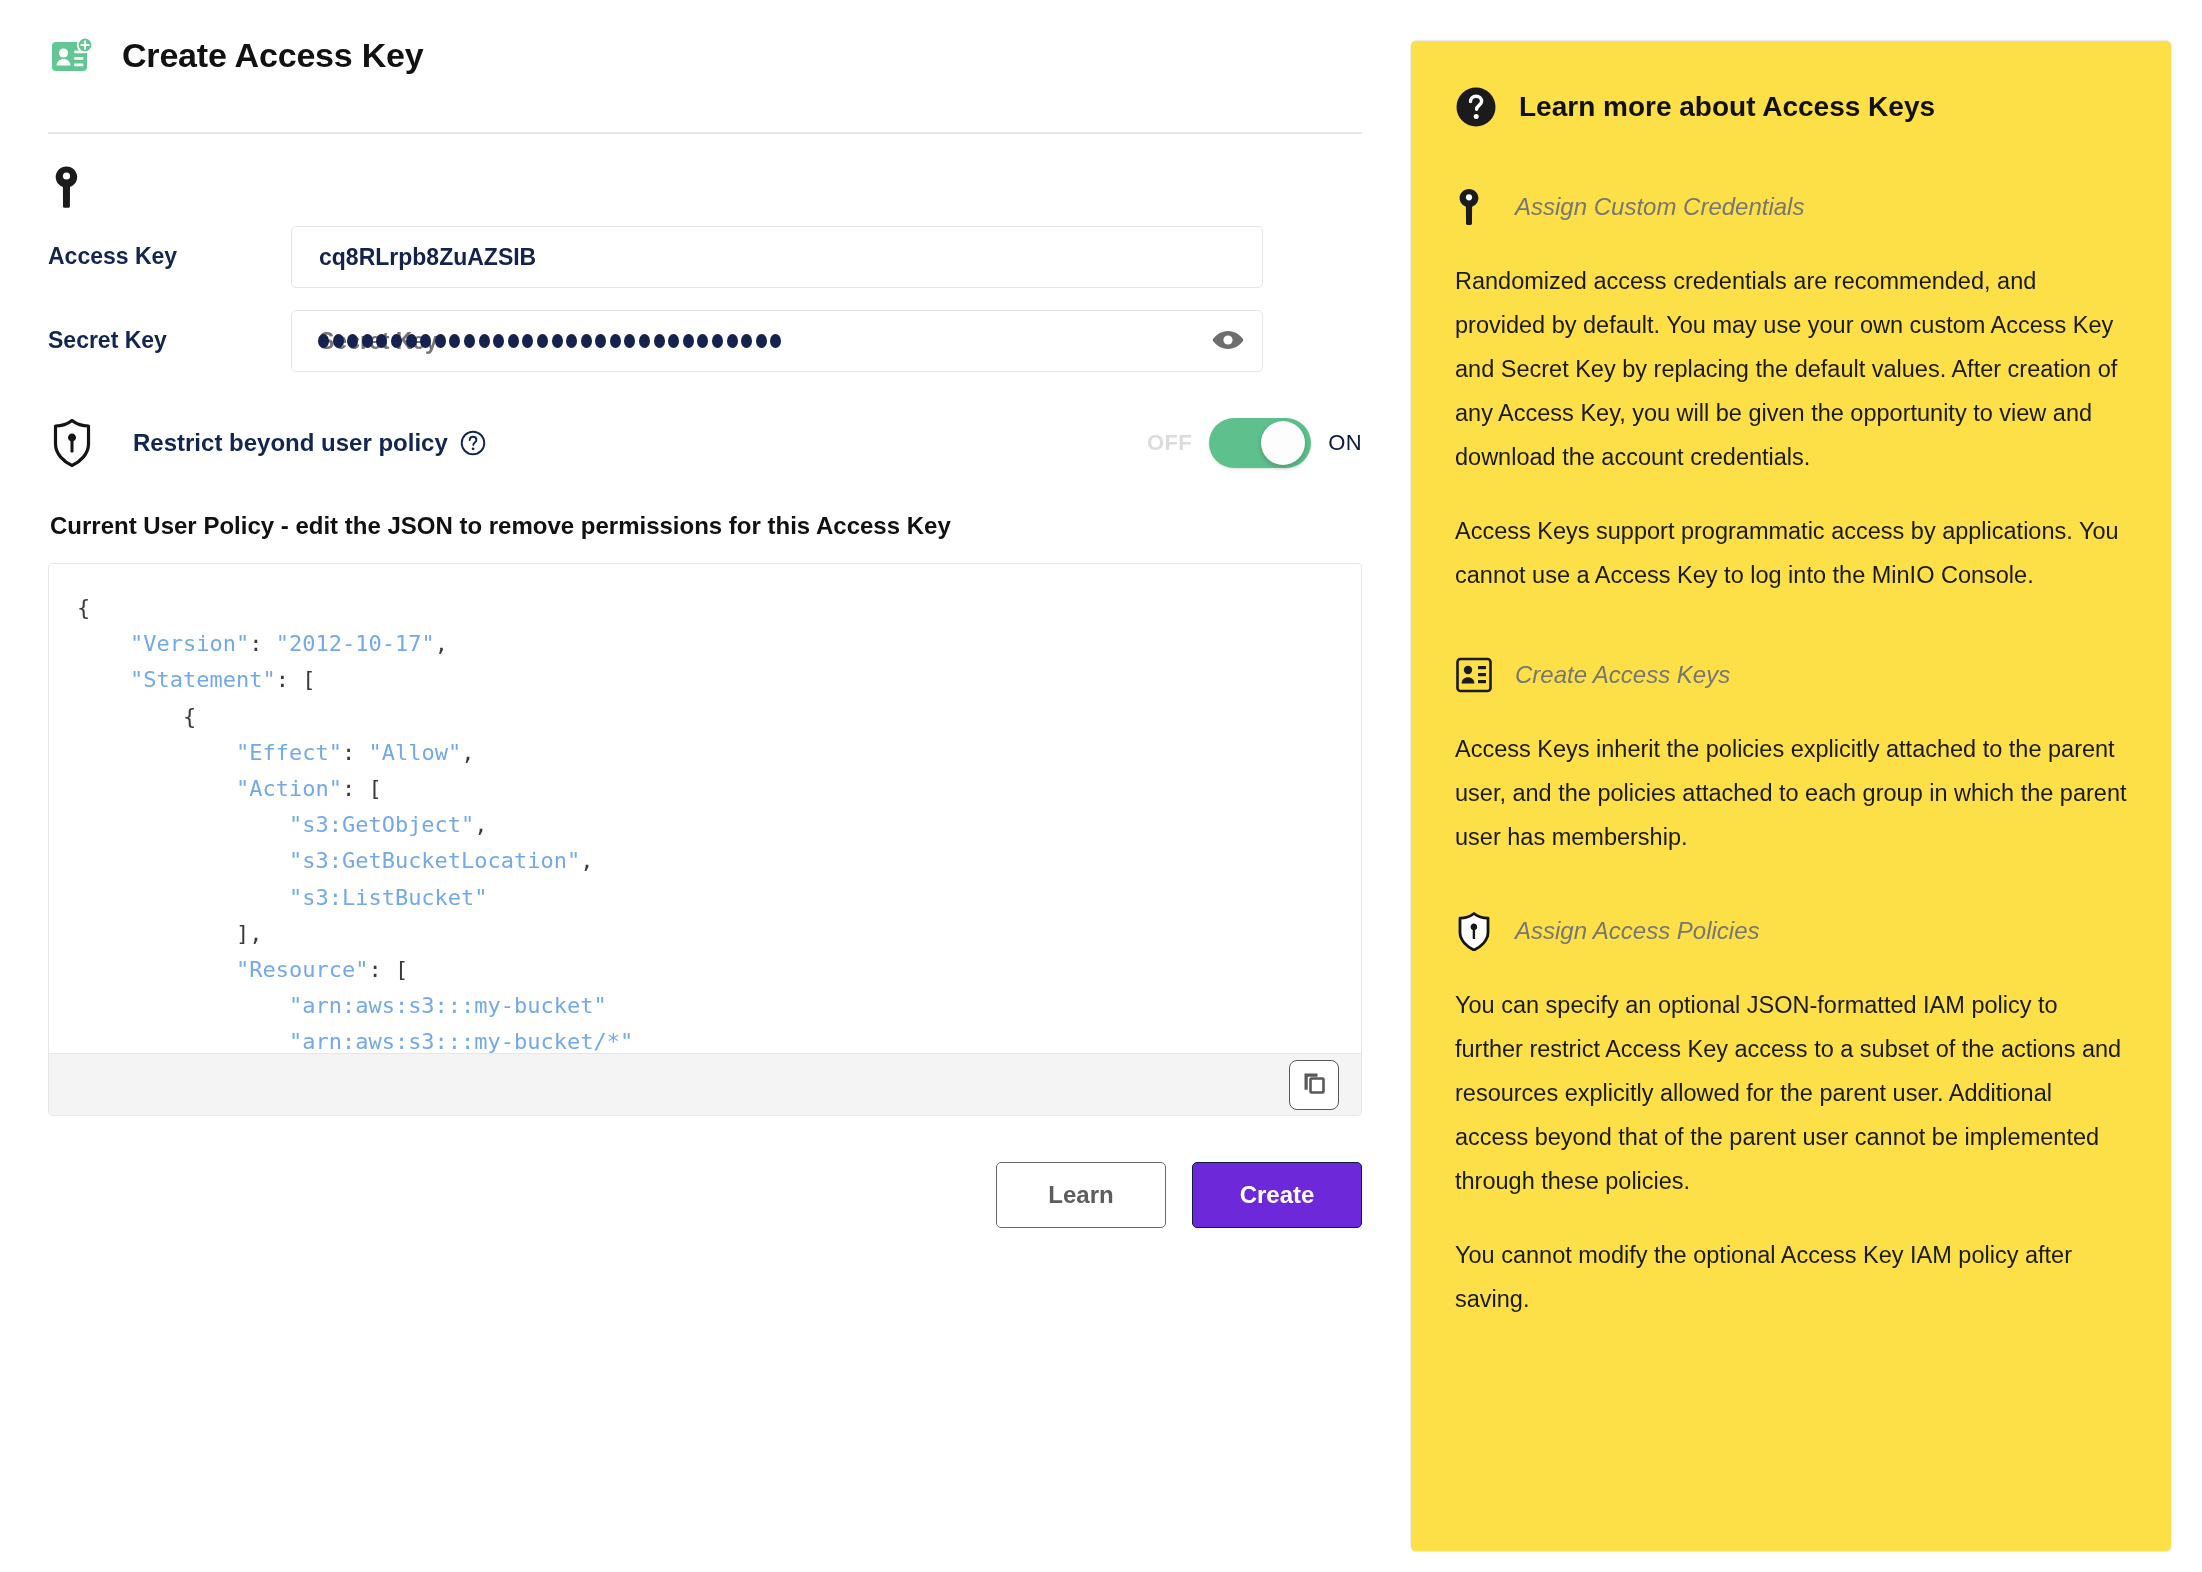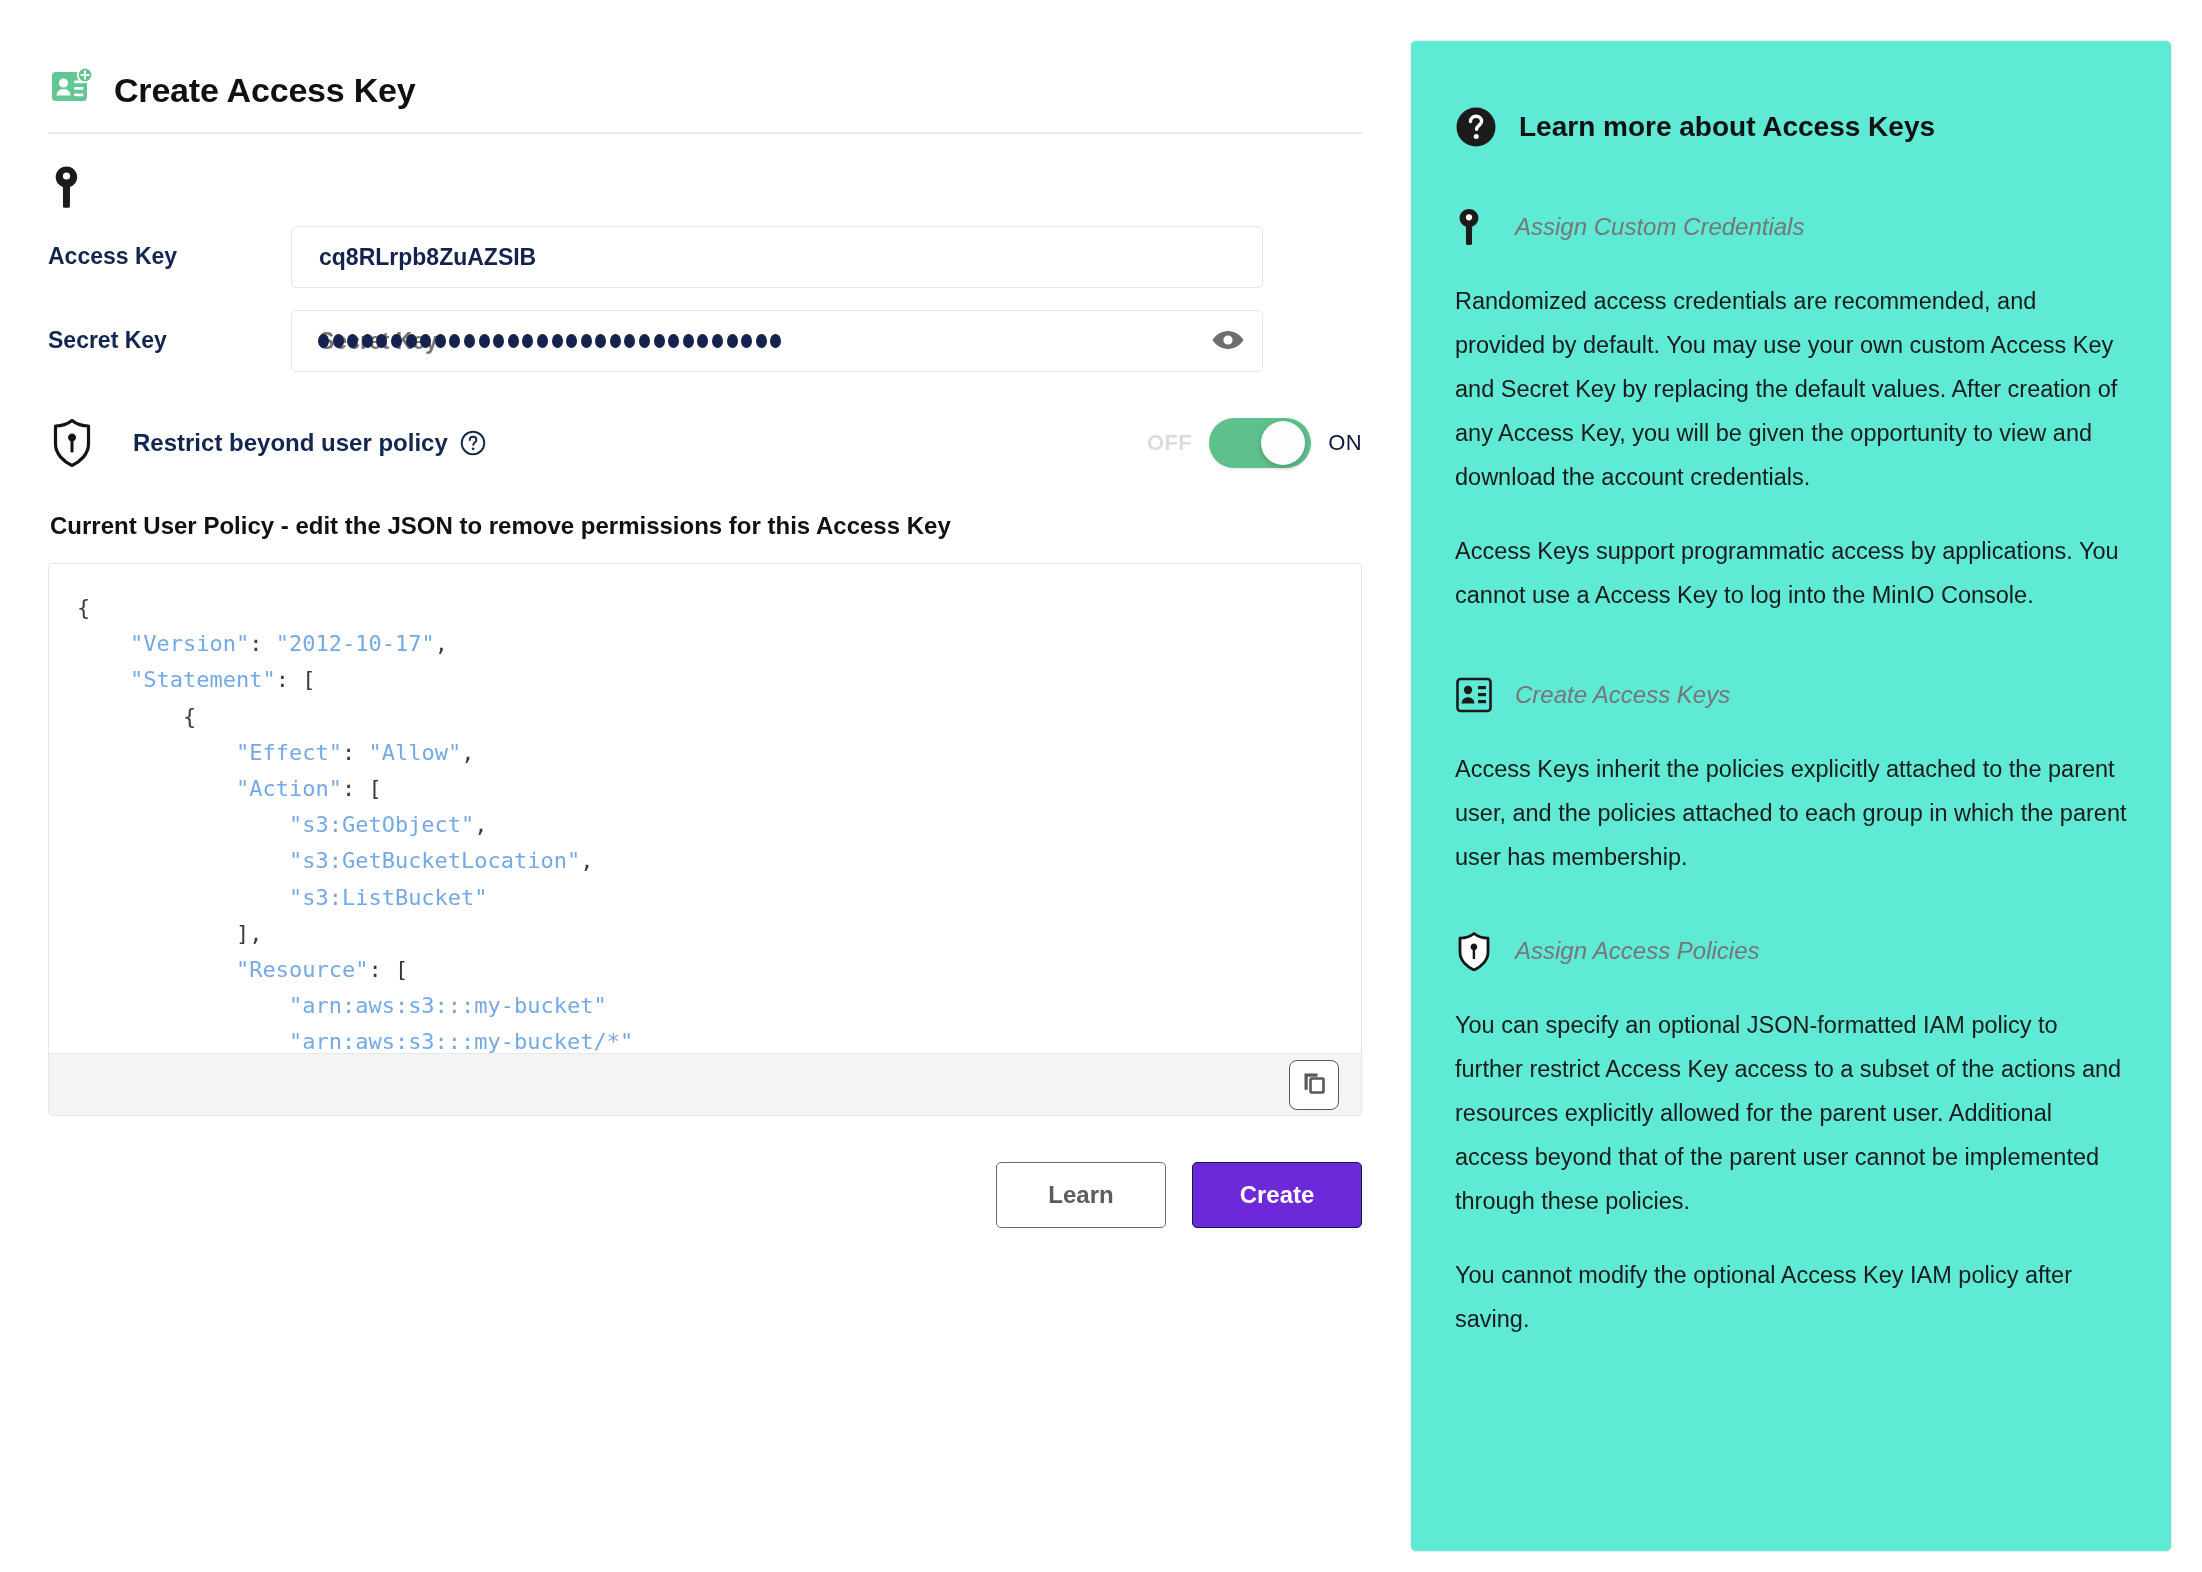--- a/index.html
+++ b/index.html
@@ -22,22 +22,22 @@
   .form-col {
     position: absolute;
     left: 48px; top: 36px;
     width: 1314px;
     height: 1500px;
   }
 
   
   .form-header {
     display: flex;
-    align-items: flex-end;
-    gap: 20px;
+    align-items: flex-start;
+    gap: 28px;
     height: 74px;
     padding-left: 2px;
   }
   .title-icon { width: 44px; height: 44px; display: block; flex: none; }
   .form-title {
     font-size: 34px;
     font-weight: bold;
     color: #111111;
     letter-spacing: -0.2px;
     white-space: nowrap;
@@ -258,22 +258,22 @@
   }
 
   
   .help-panel {
     position: absolute;
     left: 1410px; top: 40px;
     width: 762px;
     height: 1512px;
     border: 1.5px solid #ededed;
     border-radius: 6px;
-    background: #5eead4;
-    padding: 58px 44px 0 44px;
+    background: #fde047;
+    padding: 38px 44px 0 44px;
     overflow: hidden;
   }
   .help-header {
     display: flex;
     align-items: center;
     gap: 22px;
     height: 56px;
   }
   .qmark-icon { width: 42px; height: 42px; display: block; flex: none; }
   .help-title {

